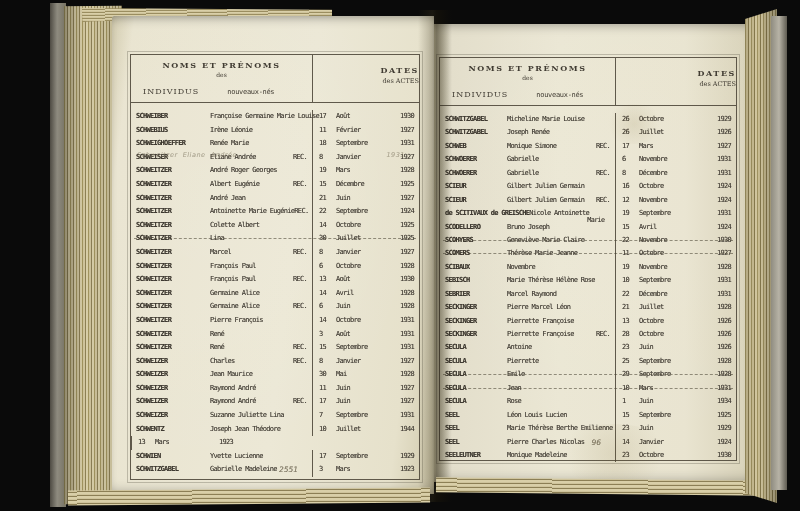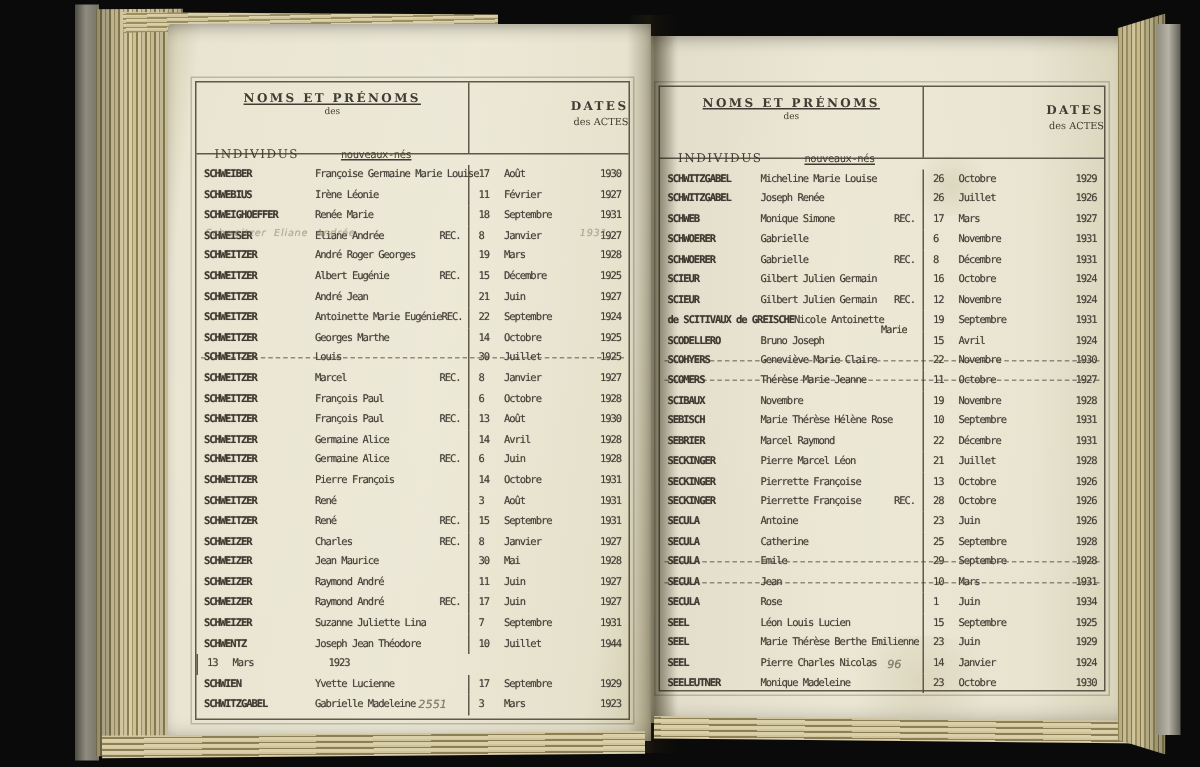--- a/index.html
+++ b/index.html
@@ -46,24 +46,24 @@
     background:radial-gradient(circle,rgba(120,100,40,.12),rgba(120,100,40,0) 70%);}
   
   .register{position:absolute;border:1px solid rgba(70,64,50,.85);
     outline:1px solid rgba(70,64,50,.28);outline-offset:2px;color:#46413a;}
   .reg-left{left:18px;top:38px;width:288px;height:424px;--datew:107px;}
   .reg-right{left:5px;top:33px;width:296px;height:402px;--datew:121px;}
   .thead{display:flex;border-bottom:1px solid rgba(70,64,50,.85);height:47px;
     font-family:"DejaVu Serif",serif;color:#413c33;}
   .th-names{flex:1;padding-top:5px;}
   .th-dates{width:var(--datew);border-left:1px solid rgba(70,64,50,.85);text-align:right;padding-top:10px;box-sizing:border-box;}
-  .t1{text-align:center;font-size:8px;letter-spacing:1.6px;font-weight:bold;text-decoration:underline;}
+  .t1{text-align:center;font-size:8px;letter-spacing:1.6px;font-weight:bold;}
   .t2{text-align:center;font-size:6px;margin-top:1px;}
-  .t3{display:flex;font-size:8px;margin-top:20px;padding-left:12px;letter-spacing:1px;}
-  .t3 .nes{font-family:"DejaVu Sans Mono",monospace;letter-spacing:-.3px;font-size:7px;margin-left:28px;margin-top:1px;text-decoration:underline;}
+  .t3{display:flex;font-size:8px;margin-top:9px;padding-left:12px;letter-spacing:1px;}
+  .t3 .nes{font-family:"DejaVu Sans Mono",monospace;letter-spacing:-.3px;font-size:7px;margin-left:28px;margin-top:1px;}
   .d1{font-size:8px;letter-spacing:1.6px;font-weight:bold;}
   .d2{font-size:6.5px;margin-top:2px;}
   .tbody{padding-top:7px;}
   .row{position:relative;display:flex;height:13.6px;line-height:13.6px;font-size:7px;
     letter-spacing:-.7px;white-space:pre;text-shadow:0 0 .5px rgba(70,64,50,.55);}
   .reg-right .row{height:13.45px;line-height:13.45px;}
   .cell-name{flex:1;display:flex;padding-left:5px;min-width:0;}
   .surname{flex:0 0 auto;min-width:74px;font-weight:bold;color:#3e3931;}
   .reg-right .surname{min-width:62px;}
   .given{flex:0 1 auto;}
@@ -109,22 +109,22 @@
       </div>
       <div class="tbody" id="rows-left">
           <div class="row"><span class="cell-name"><span class="surname">SCHWEIBER</span><span class="given"><span class="g1">Françoise Germaine Marie Louise</span></span></span><span class="cell-date"><span class="day">17</span><span class="month">Août</span><span class="year">1930</span></span></div>
           <div class="row"><span class="cell-name"><span class="surname">SCHWEBIUS</span><span class="given"><span class="g1">Irène Léonie</span></span></span><span class="cell-date"><span class="day">11</span><span class="month">Février</span><span class="year">1927</span></span></div>
           <div class="row"><span class="cell-name"><span class="surname">SCHWEIGHOEFFER</span><span class="given"><span class="g1">Renée Marie</span></span></span><span class="cell-date"><span class="day">18</span><span class="month">Septembre</span><span class="year">1931</span></span></div>
           <div class="row"><span class="cell-name"><span class="surname">SCHWEISER</span><span class="given"><span class="g1">Eliane Andrée</span></span><span class="rec">REC.</span></span><span class="cell-date"><span class="day">8</span><span class="month">Janvier</span><span class="year">1927</span></span><span class="pencil-below"><span class="pbt">Schweitzer  Eliane  Andrée</span><span class="pbd">1931</span></span></div>
           <div class="row"><span class="cell-name"><span class="surname">SCHWEITZER</span><span class="given"><span class="g1">André Roger Georges</span></span></span><span class="cell-date"><span class="day">19</span><span class="month">Mars</span><span class="year">1928</span></span></div>
           <div class="row"><span class="cell-name"><span class="surname">SCHWEITZER</span><span class="given"><span class="g1">Albert Eugénie</span></span><span class="rec">REC.</span></span><span class="cell-date"><span class="day">15</span><span class="month">Décembre</span><span class="year">1925</span></span></div>
           <div class="row"><span class="cell-name"><span class="surname">SCHWEITZER</span><span class="given"><span class="g1">André Jean</span></span></span><span class="cell-date"><span class="day">21</span><span class="month">Juin</span><span class="year">1927</span></span></div>
           <div class="row"><span class="cell-name"><span class="surname">SCHWEITZER</span><span class="given"><span class="g1">Antoinette Marie Eugénie</span></span><span class="rec">REC.</span></span><span class="cell-date"><span class="day">22</span><span class="month">Septembre</span><span class="year">1924</span></span></div>
-          <div class="row"><span class="cell-name"><span class="surname">SCHWEITZER</span><span class="given"><span class="g1">Georges Marthe</span></span></span><span class="cell-date"><span class="day">14</span><span class="month">Octobre</span><span class="year">1925</span></span></div>
-          <div class="row struck"><span class="cell-name"><span class="surname">SCHWEITZER</span><span class="given"><span class="g1">Louis</span></span></span><span class="cell-date"><span class="day">30</span><span class="month">Juillet</span><span class="year">1925</span></span></div>
+          <div class="row"><span class="cell-name"><span class="surname">SCHWEITZER</span><span class="given"><span class="g1">Colette Albert</span></span></span><span class="cell-date"><span class="day">14</span><span class="month">Octobre</span><span class="year">1925</span></span></div>
+          <div class="row struck"><span class="cell-name"><span class="surname">SCHWEITZER</span><span class="given"><span class="g1">Lina</span></span></span><span class="cell-date"><span class="day">30</span><span class="month">Juillet</span><span class="year">1925</span></span></div>
           <div class="row"><span class="cell-name"><span class="surname">SCHWEITZER</span><span class="given"><span class="g1">Marcel</span></span><span class="rec">REC.</span></span><span class="cell-date"><span class="day">8</span><span class="month">Janvier</span><span class="year">1927</span></span></div>
           <div class="row"><span class="cell-name"><span class="surname">SCHWEITZER</span><span class="given"><span class="g1">François Paul</span></span></span><span class="cell-date"><span class="day">6</span><span class="month">Octobre</span><span class="year">1928</span></span></div>
           <div class="row"><span class="cell-name"><span class="surname">SCHWEITZER</span><span class="given"><span class="g1">François Paul</span></span><span class="rec">REC.</span></span><span class="cell-date"><span class="day">13</span><span class="month">Août</span><span class="year">1930</span></span></div>
           <div class="row"><span class="cell-name"><span class="surname">SCHWEITZER</span><span class="given"><span class="g1">Germaine Alice</span></span></span><span class="cell-date"><span class="day">14</span><span class="month">Avril</span><span class="year">1928</span></span></div>
           <div class="row"><span class="cell-name"><span class="surname">SCHWEITZER</span><span class="given"><span class="g1">Germaine Alice</span></span><span class="rec">REC.</span></span><span class="cell-date"><span class="day">6</span><span class="month">Juin</span><span class="year">1928</span></span></div>
           <div class="row"><span class="cell-name"><span class="surname">SCHWEITZER</span><span class="given"><span class="g1">Pierre François</span></span></span><span class="cell-date"><span class="day">14</span><span class="month">Octobre</span><span class="year">1931</span></span></div>
           <div class="row"><span class="cell-name"><span class="surname">SCHWEITZER</span><span class="given"><span class="g1">René</span></span></span><span class="cell-date"><span class="day">3</span><span class="month">Août</span><span class="year">1931</span></span></div>
           <div class="row"><span class="cell-name"><span class="surname">SCHWEITZER</span><span class="given"><span class="g1">René</span></span><span class="rec">REC.</span></span><span class="cell-date"><span class="day">15</span><span class="month">Septembre</span><span class="year">1931</span></span></div>
           <div class="row"><span class="cell-name"><span class="surname">SCHWEIZER</span><span class="given"><span class="g1">Charles</span></span><span class="rec">REC.</span></span><span class="cell-date"><span class="day">8</span><span class="month">Janvier</span><span class="year">1927</span></span></div>
           <div class="row"><span class="cell-name"><span class="surname">SCHWEIZER</span><span class="given"><span class="g1">Jean Maurice</span></span></span><span class="cell-date"><span class="day">30</span><span class="month">Mai</span><span class="year">1928</span></span></div>
@@ -167,21 +167,21 @@
           <div class="row"><span class="cell-name"><span class="surname">SCODELLERO</span><span class="given"><span class="g1">Bruno Joseph</span></span></span><span class="cell-date"><span class="day">15</span><span class="month">Avril</span><span class="year">1924</span></span></div>
           <div class="row struck"><span class="cell-name"><span class="surname">SCOHYERS</span><span class="given"><span class="g1">Geneviève Marie Claire</span></span></span><span class="cell-date"><span class="day">22</span><span class="month">Novembre</span><span class="year">1930</span></span></div>
           <div class="row struck"><span class="cell-name"><span class="surname">SCOMERS</span><span class="given"><span class="g1">Thérèse Marie Jeanne</span></span></span><span class="cell-date"><span class="day">11</span><span class="month">Octobre</span><span class="year">1927</span></span></div>
           <div class="row"><span class="cell-name"><span class="surname">SCIBAUX</span><span class="given"><span class="g1">Novembre</span></span></span><span class="cell-date"><span class="day">19</span><span class="month">Novembre</span><span class="year">1928</span></span></div>
           <div class="row"><span class="cell-name"><span class="surname">SEBISCH</span><span class="given"><span class="g1">Marie Thérèse Hélène Rose</span></span></span><span class="cell-date"><span class="day">10</span><span class="month">Septembre</span><span class="year">1931</span></span></div>
           <div class="row"><span class="cell-name"><span class="surname">SEBRIER</span><span class="given"><span class="g1">Marcel Raymond</span></span></span><span class="cell-date"><span class="day">22</span><span class="month">Décembre</span><span class="year">1931</span></span></div>
           <div class="row"><span class="cell-name"><span class="surname">SECKINGER</span><span class="given"><span class="g1">Pierre Marcel Léon</span></span></span><span class="cell-date"><span class="day">21</span><span class="month">Juillet</span><span class="year">1928</span></span></div>
           <div class="row"><span class="cell-name"><span class="surname">SECKINGER</span><span class="given"><span class="g1">Pierrette Françoise</span></span></span><span class="cell-date"><span class="day">13</span><span class="month">Octobre</span><span class="year">1926</span></span></div>
           <div class="row"><span class="cell-name"><span class="surname">SECKINGER</span><span class="given"><span class="g1">Pierrette Françoise</span></span><span class="rec">REC.</span></span><span class="cell-date"><span class="day">28</span><span class="month">Octobre</span><span class="year">1926</span></span></div>
           <div class="row"><span class="cell-name"><span class="surname">SECULA</span><span class="given"><span class="g1">Antoine</span></span></span><span class="cell-date"><span class="day">23</span><span class="month">Juin</span><span class="year">1926</span></span></div>
-          <div class="row"><span class="cell-name"><span class="surname">SECULA</span><span class="given"><span class="g1">Catherine</span></span></span><span class="cell-date"><span class="day">25</span><span class="month">Septembre</span><span class="year">1928</span></span></div>
+          <div class="row"><span class="cell-name"><span class="surname">SECULA</span><span class="given"><span class="g1">Pierrette</span></span></span><span class="cell-date"><span class="day">25</span><span class="month">Septembre</span><span class="year">1928</span></span></div>
           <div class="row struck"><span class="cell-name"><span class="surname">SECULA</span><span class="given"><span class="g1">Emile</span></span></span><span class="cell-date"><span class="day">29</span><span class="month">Septembre</span><span class="year">1928</span></span></div>
           <div class="row struck"><span class="cell-name"><span class="surname">SECULA</span><span class="given"><span class="g1">Jean</span></span></span><span class="cell-date"><span class="day">10</span><span class="month">Mars</span><span class="year">1931</span></span></div>
           <div class="row"><span class="cell-name"><span class="surname">SECULA</span><span class="given"><span class="g1">Rose</span></span></span><span class="cell-date"><span class="day">1</span><span class="month">Juin</span><span class="year">1934</span></span></div>
           <div class="row"><span class="cell-name"><span class="surname">SEEL</span><span class="given"><span class="g1">Léon Louis Lucien</span></span></span><span class="cell-date"><span class="day">15</span><span class="month">Septembre</span><span class="year">1925</span></span></div>
           <div class="row"><span class="cell-name"><span class="surname">SEEL</span><span class="given"><span class="g1">Marie Thérèse Berthe Emilienne</span></span></span><span class="cell-date"><span class="day">23</span><span class="month">Juin</span><span class="year">1929</span></span></div>
           <div class="row"><span class="cell-name"><span class="surname">SEEL</span><span class="given"><span class="g1">Pierre Charles Nicolas</span></span><span class="pencil">96</span></span><span class="cell-date"><span class="day">14</span><span class="month">Janvier</span><span class="year">1924</span></span></div>
           <div class="row"><span class="cell-name"><span class="surname">SEELEUTNER</span><span class="given"><span class="g1">Monique Madeleine</span></span></span><span class="cell-date"><span class="day">23</span><span class="month">Octobre</span><span class="year">1930</span></span></div>
         </div>
     </div>
     <div class="stain" style="left:170px;top:80px;width:60px;height:40px;"></div>

